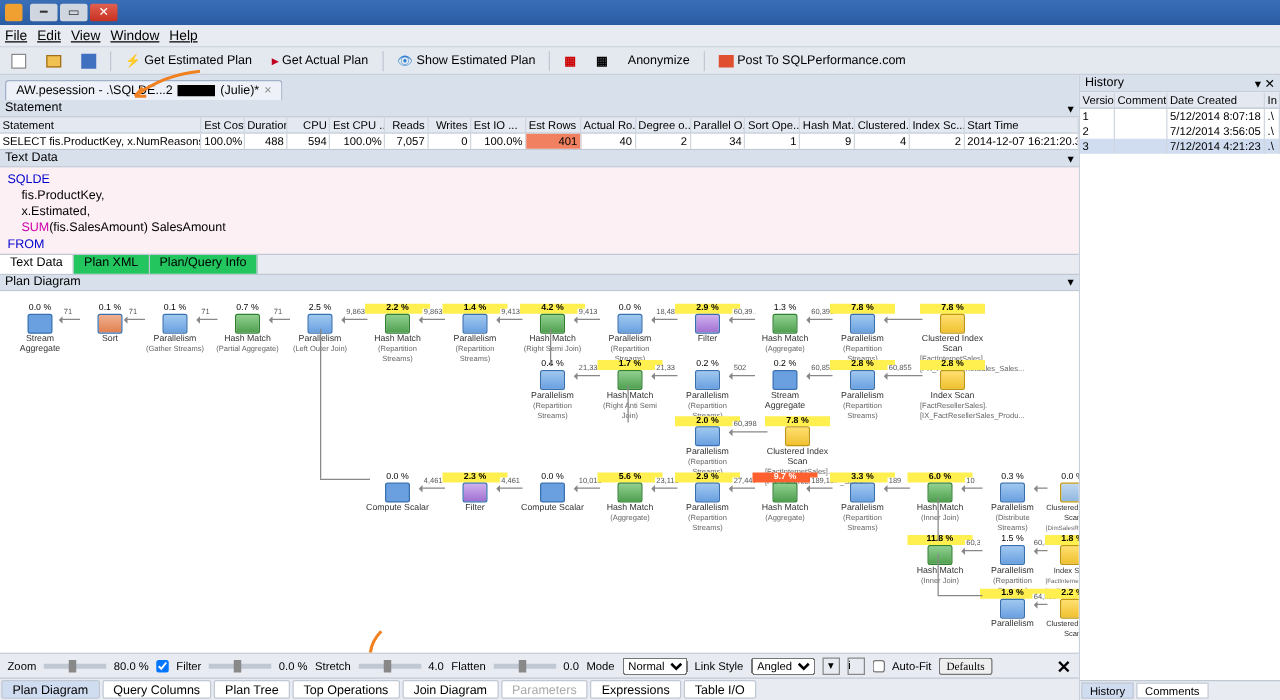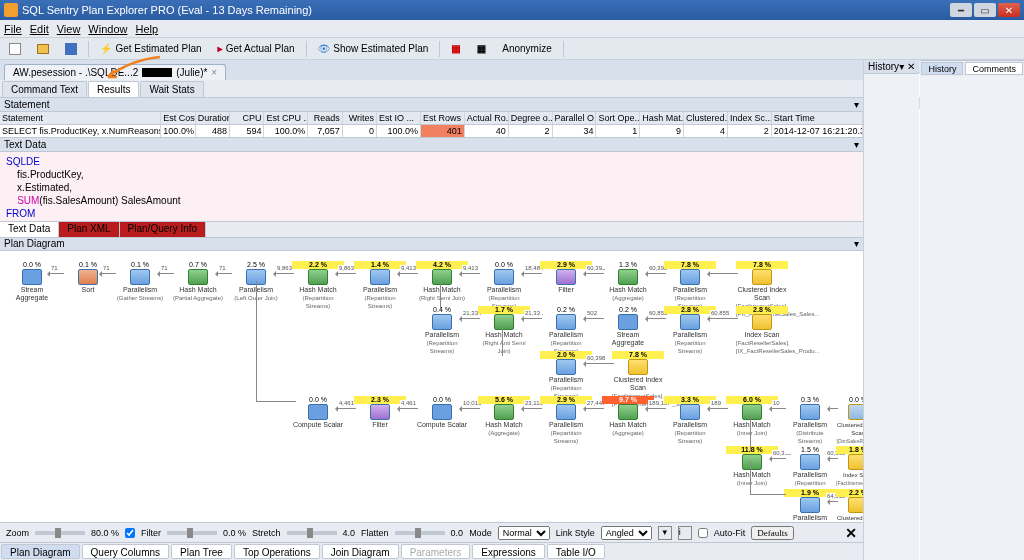--- a/index.html
+++ b/index.html
@@ -10,21 +10,21 @@
   .titlebar .winbtn.close { background: linear-gradient(#e06050,#c83020); color:#fff; }
   .menubar { height:18px; background:#e8ecf2; display:flex; align-items:center; padding:0 4px; font-size:11px; gap:8px; border-bottom:1px solid #c8d0dc; }
   .menubar span { cursor:default; }
   .menubar .u { text-decoration:underline; }
   .toolbar { height:22px; background:#e4e9f0; display:flex; align-items:center; padding:0 4px; font-size:10px; gap:6px; border-bottom:1px solid #c8d0dc; }
   .toolbar .tbtn { display:flex; align-items:center; gap:3px; padding:1px 4px; border:1px solid transparent; border-radius:2px; }
   .toolbar .sep { width:1px; height:16px; background:#c0c8d4; }
 
   .mainrow { display:flex; height:500px; }
   .left { width:864px; display:flex; flex-direction:column; border-right:1px solid #c8d0dc; }
-  .right { width:160px; display:flex; }
+  .right { width:160px; display:flex; flex-direction:column; }
 
   .sessiontabs { height:20px; background:#d8e0ec; display:flex; align-items:flex-end; font-size:10px; padding-left:4px; }
   .sessiontab { background:#c8d6e8; border:1px solid #a0b0c8; border-bottom:none; padding:2px 8px; margin-right:2px; border-radius:3px 3px 0 0; display:flex; align-items:center; gap:4px; font-size:10px; }
   .sessiontab.active { background:#eef2f8; }
   .sessiontab .blk { background:#000; width:30px; height:9px; display:inline-block; }
 
   .subtabs { height:18px; background:#e8ecf2; display:flex; align-items:flex-end; font-size:10px; border-bottom:1px solid #c0c8d4; padding-left:2px;}
   .subtab { padding:2px 8px; border:1px solid #c0c8d4; border-bottom:none; background:#dde4ee; margin-right:1px; border-radius:2px 2px 0 0;}
   .subtab.active { background:#fff; }
 
@@ -35,21 +35,21 @@
   .stmt-head div, .stmt-row div { padding:1px 2px; border-right:1px solid #d0d6e0; overflow:hidden; white-space:nowrap; }
   .stmt-row { background:#fff; }
   .c-stmt{width:170px;} .c-n{width:36px; text-align:right;} .c-nw{width:46px;} .c-nwr{width:46px; text-align:right;} .c-time{width:96px;}
   .redcell { background:#f08060; }
 
   .txtdata-hdr { height:14px; background:#d8e0ec; font-size:10px; padding:1px 4px; border-bottom:1px solid #c0c8d4; display:flex; justify-content:space-between;}
   .sqltext { background:#fdf0f4; font-family:Consolas,monospace; font-size:10px; padding:3px 6px; line-height:13px; height:70px; border-bottom:1px solid #c0c8d4; white-space:pre; overflow:hidden; }
   .kw-blue { color:#0000cc; } .kw-pink{color:#cc00aa;} .kw-gray{color:#666;}
 
   .midtabs { height:16px; display:flex; font-size:10px; background:#e8ecf2; border-bottom:1px solid #c0c8d4; }
-  .midtab { padding:1px 8px; border-right:1px solid #c0c8d4; background:#b91c1c;}
+  .midtab { padding:1px 8px; border-right:1px solid #c0c8d4; background:#22c55e;}
   .midtab.active { background:#fff; }
 
   .plan-hdr { height:13px; background:#d8e0ec; font-size:10px; padding:0 4px; border-bottom:1px solid #c0c8d4; display:flex; justify-content:space-between;}
   .plan-canvas { flex:1; background:#fff; position:relative; overflow:hidden; }
 
   .node { position:absolute; width:52px; text-align:center; font-size:7px; line-height:8px; }
   .node .nicon { width:20px; height:16px; margin:0 auto 1px; background:#6aa0e0; border:1px solid #3870b0; border-radius:2px; position:relative;}
   .node .nicon.scan { background:linear-gradient(#ffe070,#f0c030); border-color:#c09810;}
   .node .nicon.par { background:linear-gradient(#a0c8f0,#6aa0e0);}
   .node .nicon.hash { background:linear-gradient(#90d090,#50a050); border-color:#308030;}
@@ -87,21 +87,20 @@
   .rbtab.active{background:#d0dcf0;}
 
   
   .annot { position:absolute; z-index:50; }
 </style>
 </head>
 <body>
 
 <div class="titlebar">
   <span style="width:14px;height:14px;background:#f0a030;border-radius:2px;margin-right:4px;"></span>
-  <span class="title">SQL Sentry Plan Explorer PRO (Eval - 13 Days Remaining)</span>
   <span class="winbtn">━</span>
   <span class="winbtn">▭</span>
   <span class="winbtn close">✕</span>
 </div>
 
 <div class="menubar">
   <span><span class="u">File</span></span>
   <span><span class="u">Edit</span></span>
   <span><span class="u">View</span></span>
   <span><span class="u">Window</span></span>
@@ -136,44 +135,43 @@
   <span class="tbtn">
       <span style="font-weight:bold;color:#c00;">▦</span>
     </span>
   <span class="tbtn">
       <span style="font-weight:bold;">▦</span>
     </span>
   <span class="tbtn">
       <span>Anonymize</span>
     </span>
   <span class="sep"></span>
+  <span class="tbtn">
+      <span style="width:12px;height:10px;background:#e05030;"></span>
+      <span>Post To SQLPerformance.com</span>
+    </span>
 </div>
 
 <div class="mainrow">
   <div class="left">
 
     <div class="sessiontabs">
       <div class="sessiontab active">
         <span>AW.pesession - .\SQLDE...2</span>
         <span class="blk"></span>
         <span>(Julie)*</span>
         <span style="color:#888;">×</span>
       </div>
     </div>
 
     <svg class="annot" style="left:100px;top:55px;" width="70" height="30">
       <path d="M60,2 Q30,5 8,22" stroke="#f08020" stroke-width="2.5" fill="none"></path>
       <path d="M8,22 L14,15 M8,22 L17,22" stroke="#f08020" stroke-width="2.5" fill="none"></path>
     </svg>
 
-    <div class="subtabs">
-      <div class="subtab"><span>Command Text</span></div>
-      <div class="subtab active"><span>Results</span></div>
-      <div class="subtab"><span>Wait Stats</span></div>
-    </div>
 
     <div class="stmt-panel">
       <span>Statement</span>
       <span>▾</span>
     </div>
     <div class="stmt-grid">
       <div class="stmt-head">
         <div class="c-stmt">Statement</div>
         <div class="c-n">Est Cost</div>
         <div class="c-n">Duration</div>

